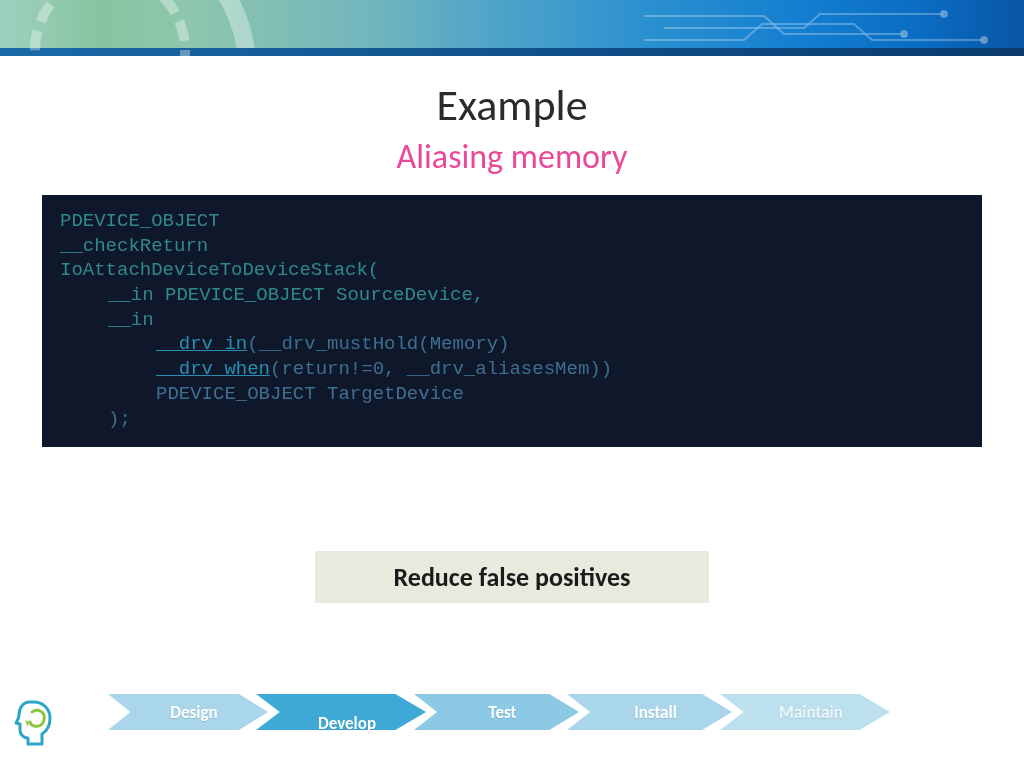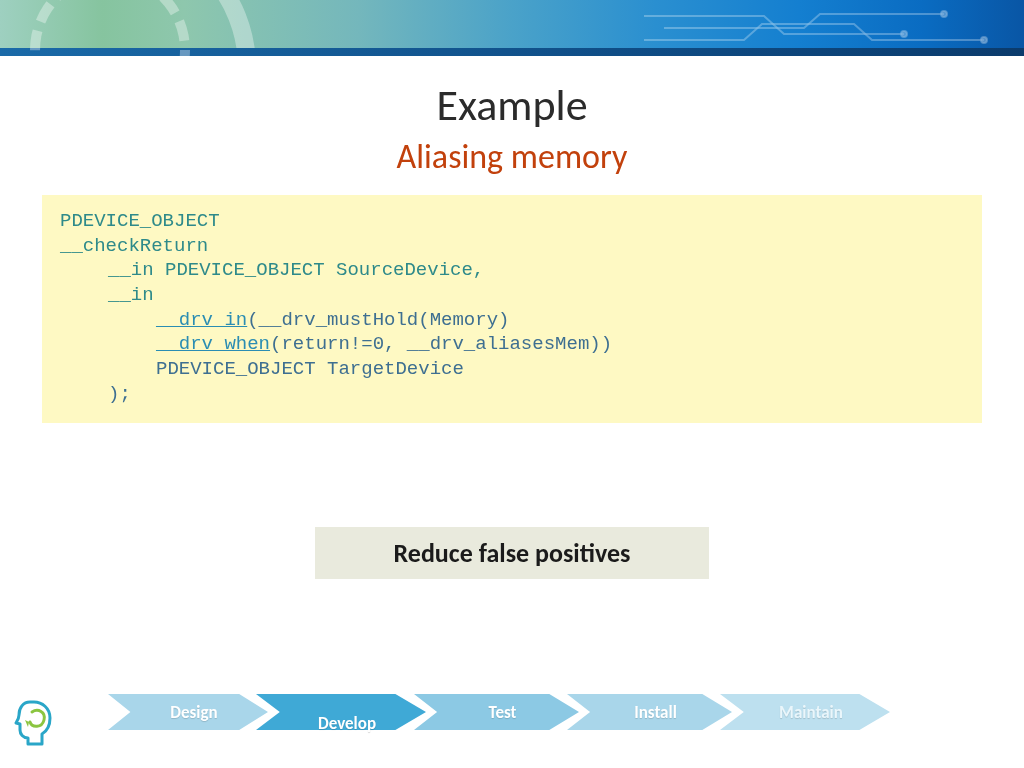--- a/index.html
+++ b/index.html
@@ -56,29 +56,29 @@
   
   .title-wrap { text-align: center; margin-top: 22px; }
   .title {
     font-size: 44px;
     color: #2b2b2b;
     font-weight: 400;
     margin-top: 10px;
   }
   .subtitle {
     font-size: 34px;
-    color: #c2410c;
+    color: #ec4899;
     font-weight: 400;
     margin-top: 4px;
   }
 
   
   .code-block {
     margin: 18px 42px 0 42px;
-    background: #fef9c3;
+    background: #0f172a;
     padding: 14px 18px 16px 18px;
     font-family: Consolas, "Courier New", monospace;
     font-size: 19px;
     line-height: 1.3;
     color: #3e6f91;
   }
   .code-block .c-teal  { color: #2e8a8a; }
   .code-block .c-blue  { color: #3e6f91; }
   .code-block .c-kw    { color: #2b8db3; text-decoration: underline; }
   .code-block .ind1 { padding-left: 48px; display: inline-block; }
@@ -170,20 +170,21 @@
 </div>
 
 <div class="title-wrap">
   <div class="title">Example</div>
   <div class="subtitle">Aliasing memory</div>
 </div>
 
 <div class="code-block">
   <div><span class="c-teal">PDEVICE_OBJECT</span></div>
   <div><span class="c-teal">__checkReturn</span></div>
+  <div><span class="c-teal">IoAttachDeviceToDeviceStack(</span></div>
   <div><span class="ind1 c-teal">__in PDEVICE_OBJECT SourceDevice,</span></div>
   <div><span class="ind1 c-teal">__in</span></div>
   <div><span class="ind2"><span class="c-kw">__drv_in</span><span class="c-blue">(__drv_mustHold(Memory)</span></span></div>
   <div><span class="ind2"><span class="c-kw">__drv_when</span><span class="c-blue">(return!=0, __drv_aliasesMem))</span></span></div>
   <div><span class="ind2 c-blue">PDEVICE_OBJECT TargetDevice</span></div>
   <div><span class="ind1 c-blue">);</span></div>
 </div>
 
 <div class="highlight-bar">
   <span>Reduce false positives</span>

